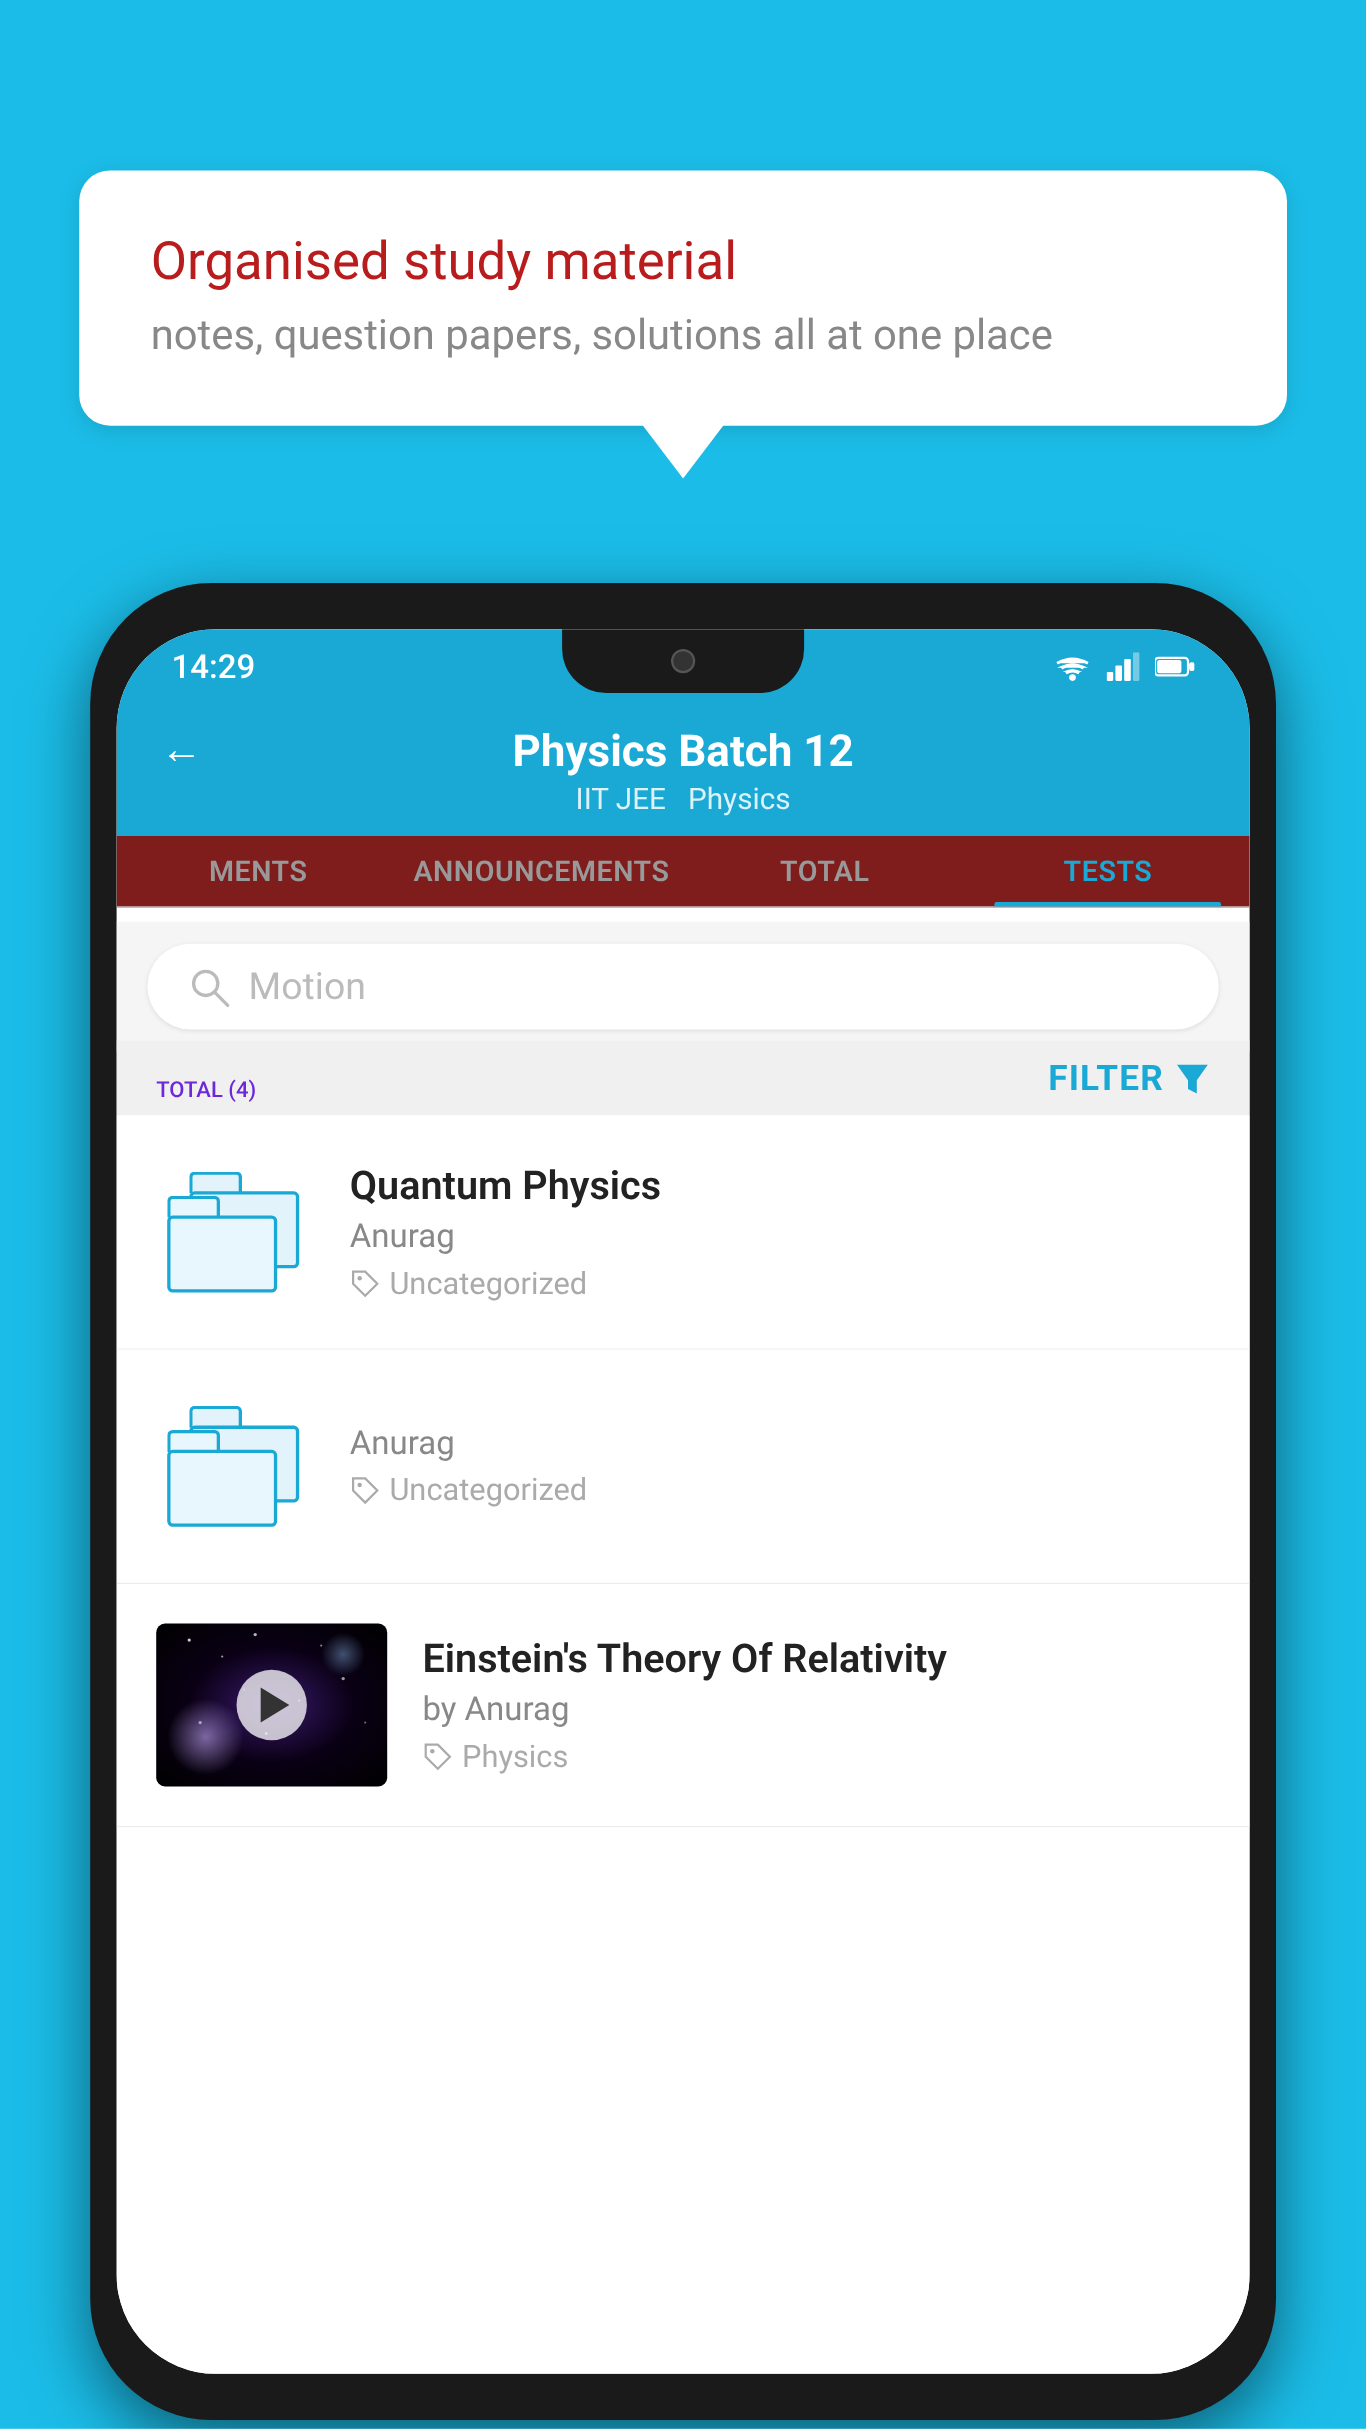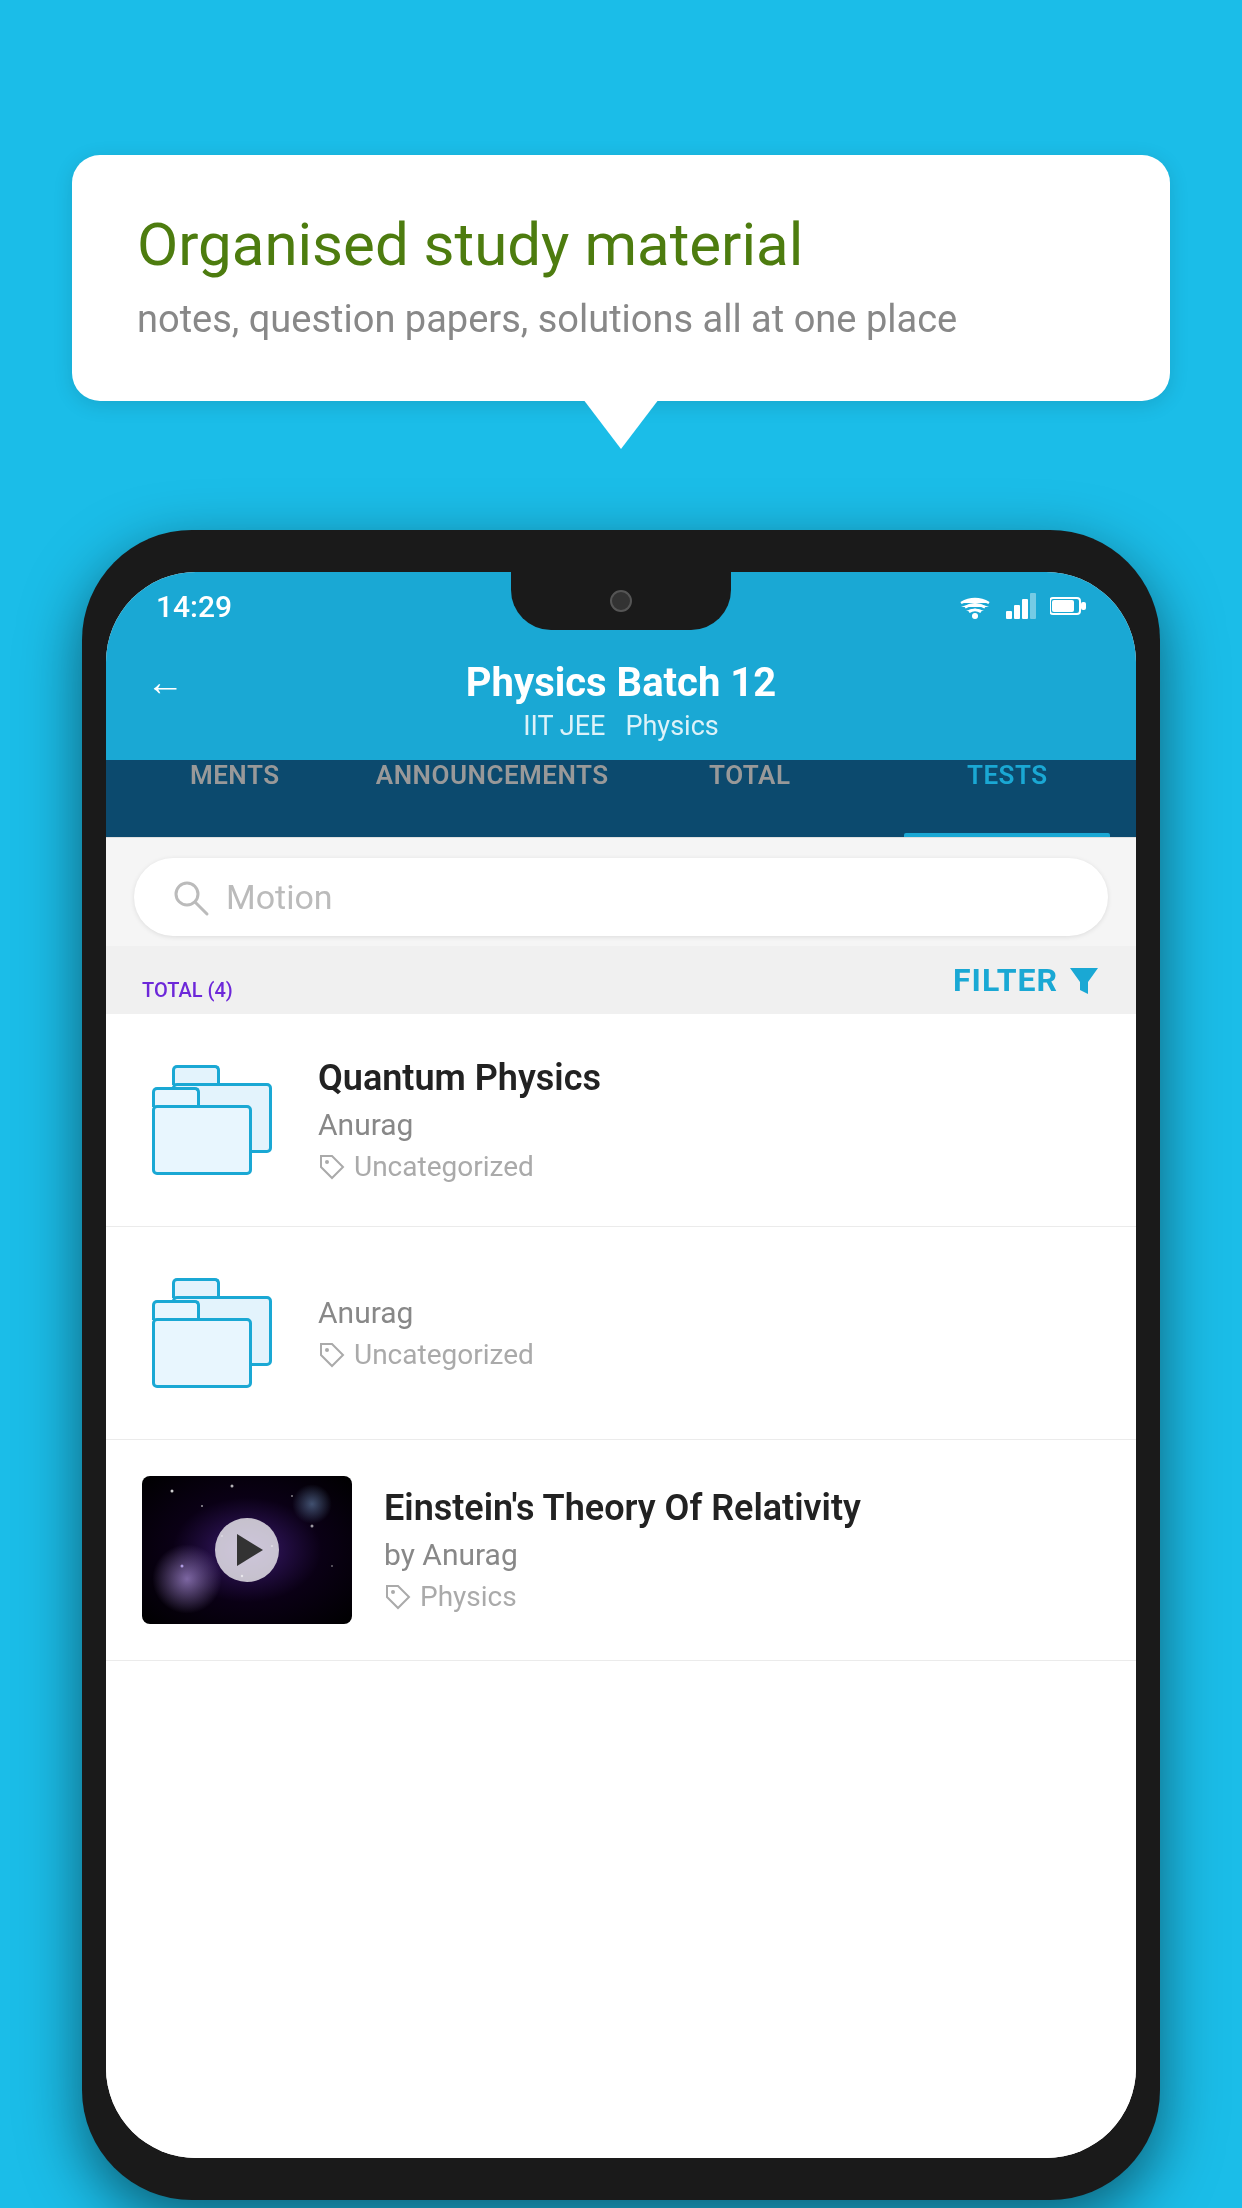--- a/index.html
+++ b/index.html
@@ -33,23 +33,23 @@
       left: 50%;
       transform: translateX(-50%);
       width: 0;
       height: 0;
       border-left: 38px solid transparent;
       border-right: 38px solid transparent;
       border-top: 50px solid white;
     }
 
     .bubble-title {
-      font-size: 60px;
+      font-size: 48px;
       font-weight: 400;
-      color: #4d7c0f;
+      color: #b91c1c;
       line-height: 1.15;
       margin-bottom: 18px;
     }
 
     .bubble-subtitle {
       font-size: 38px;
       color: #888;
       font-weight: 400;
     }
 
@@ -177,23 +177,24 @@
     .header-subtitle span {
       color: rgba(255,255,255,0.85);
     }
 
     
     .tabs {
       position: absolute;
       top: 188px;
       left: 0;
       right: 0;
-      height: 78px;
-      background: #0c4a6e;
-      display: flex;
+      height: 65px;
+      background: #7f1d1d;
+      display: flex;
+      align-items: flex-end;
       border-bottom: 1px solid #e0e0e0;
     }
 
     .tab {
       flex: 1;
       text-align: center;
       padding-bottom: 16px;
       font-size: 26px;
       font-weight: 600;
       color: #999;

